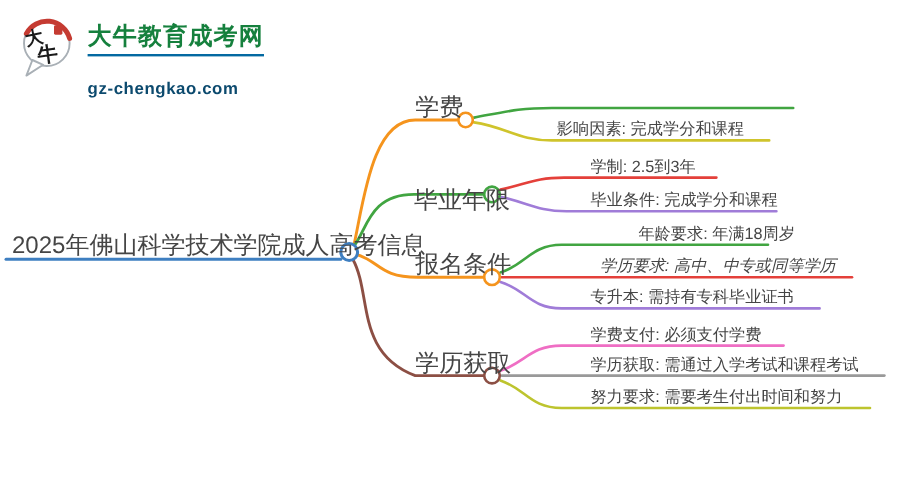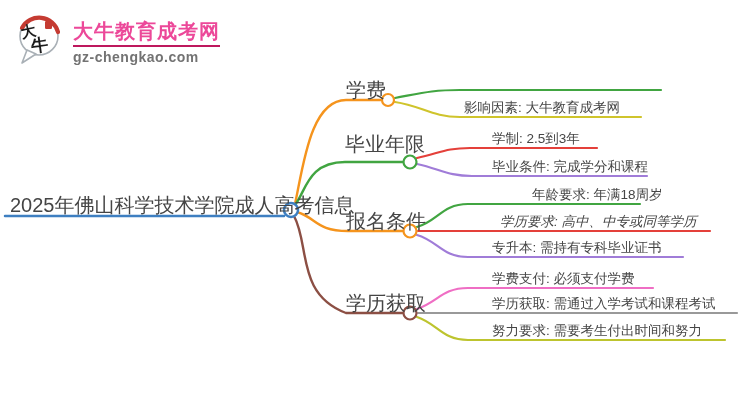--- a/index.html
+++ b/index.html
@@ -9,24 +9,24 @@
   }
   .lines-layer { position:absolute; left:0; top:0; width:750px; height:410px; }
   .label { position:absolute; color:#454545; white-space:nowrap; }
   .central-topic { font-size:20px; line-height:19px; }
   .branch-topic  { font-size:20px; line-height:19px; }
   .sub-topic     { font-size:13.5px; line-height:17px; }
   
   .logo { position:absolute; left:14px; top:11px; display:flex; align-items:flex-start; }
   .logo-text { margin-left:7px; margin-top:9px; }
   .logo-name {
-    font-size:20px; font-weight:700; color:#ec4899; letter-spacing:1px;
-    padding-bottom:2px; border-bottom:2px solid #be185d; line-height:23px;
+    font-size:20px; font-weight:700; color:#15803d; letter-spacing:1px;
+    padding-bottom:2px; border-bottom:2px solid #0369a1; line-height:23px;
   }
-  .logo-domain { font-size:14px; font-weight:700; color:#737373; letter-spacing:0.5px; line-height:17px; margin-top:2px; }
+  .logo-domain { font-size:14px; font-weight:700; color:#0c4a6e; letter-spacing:0.5px; line-height:17px; margin-top:18px; }
 </style>
 </head>
 <body>
 
 <div class="page">
 
   <svg class="lines-layer" viewBox="0 0 750 410" fill="none" stroke-linecap="round">
 
     <line x1="5" y1="216" x2="284" y2="216" stroke-width="2.5" stroke="#3E7FC1"></line>
 
@@ -66,25 +66,25 @@
     </svg>
     <div class="logo-text">
       <div class="logo-name">大牛教育成考网</div>
       <div class="logo-domain">gz-chengkao.com</div>
     </div>
   </div>
 
   <div class="label central-topic" style="left:10px; top:196px;">2025年佛山科学技术学院成人高考信息</div>
 
   <div class="label branch-topic" style="left:346px; top:81px;">学费</div>
-  <div class="label branch-topic" style="left:345px; top:135px;text-align:center;">毕业年限</div>
+  <div class="label branch-topic" style="left:345px; top:158px;text-align:center;">毕业年限</div>
   <div class="label branch-topic" style="left:346px; top:212px;">报名条件</div>
   <div class="label branch-topic" style="left:346px; top:294px;">学历获取</div>
 
-  <div class="label sub-topic" style="left:464px; top:99px;">影响因素: 大牛教育成考网</div>
+  <div class="label sub-topic" style="left:464px; top:99px;">影响因素: 完成学分和课程</div>
 
   <div class="label sub-topic" style="left:492px; top:130px;">学制: 2.5到3年</div>
   <div class="label sub-topic" style="left:492px; top:158px;">毕业条件: 完成学分和课程</div>
 
   <div class="label sub-topic" style="left:492px; top:186px;margin-left:40px;">年龄要求: 年满18周岁</div>
   <div class="label sub-topic" style="left:500px; top:213px;font-style:italic;">学历要求: 高中、中专或同等学历</div>
   <div class="label sub-topic" style="left:492px; top:239px;">专升本: 需持有专科毕业证书</div>
 
   <div class="label sub-topic" style="left:492px; top:295px;">学历获取: 需通过入学考试和课程考试</div>
   <div class="label sub-topic" style="left:492px; top:270px;">学费支付: 必须支付学费</div>

